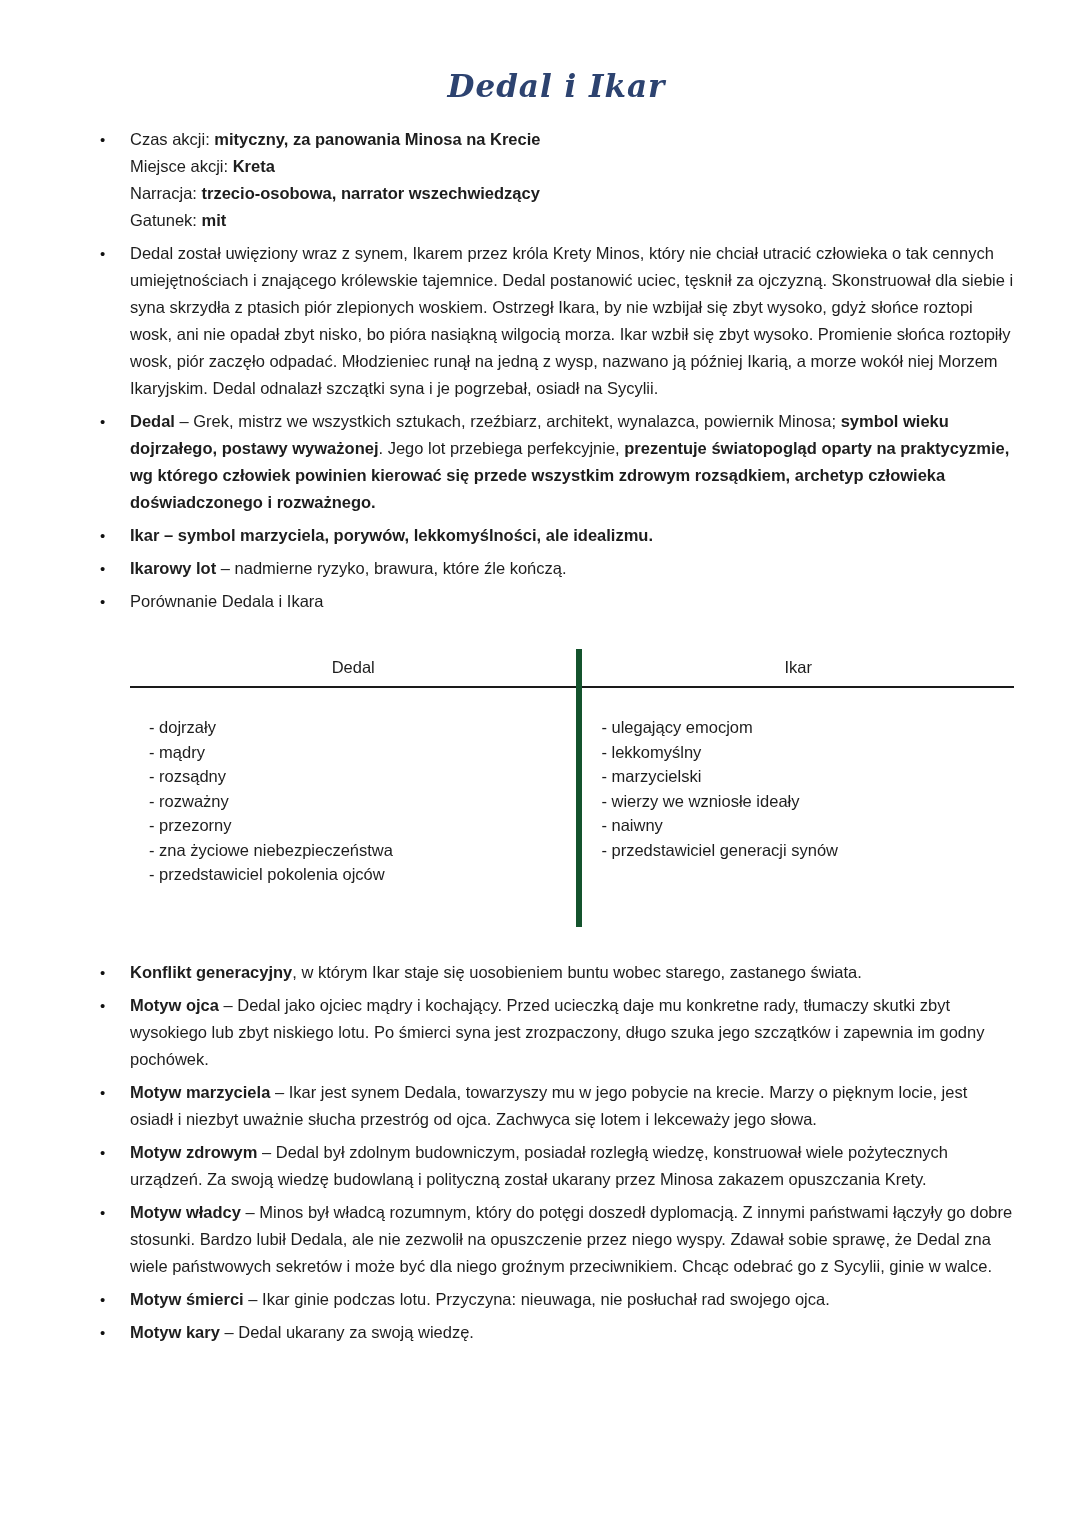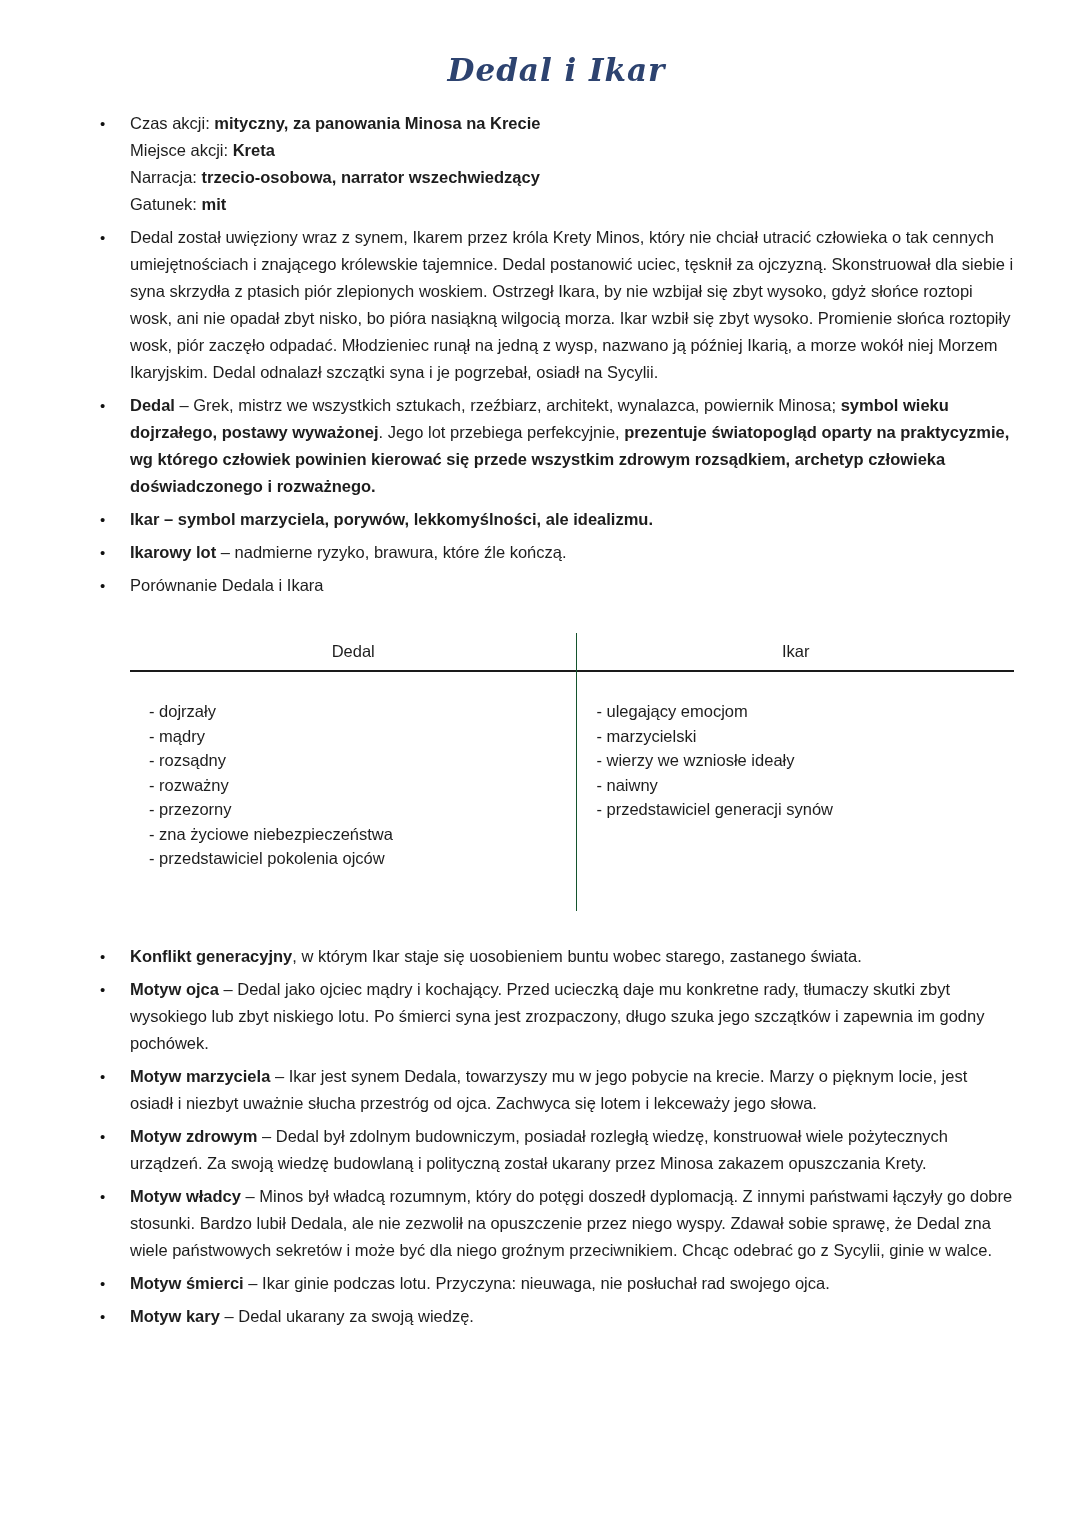--- a/index.html
+++ b/index.html
@@ -14,21 +14,21 @@
     font-family: "Liberation Sans", sans-serif;
     color: #1d1d1d;
   }
   .page {
     box-sizing: border-box;
     width: 1080px;
     height: 1527px;
     padding: 52px 66px 0 100px;
   }
   .doc-title {
-    margin: 0 -66px 22px -100px;
+    margin: 16px -66px 22px -100px;
     text-align: center;
     font-family: "DejaVu Serif", serif;
     font-style: italic;
     font-weight: bold;
     font-size: 31px;
     letter-spacing: 1px;
     color: #2d4370;
     padding-left: 33px;
   }
   ul.notes {
@@ -55,21 +55,21 @@
   }
   .li-content b { font-weight: 700; }
 
   
   .cmp {
     display: grid;
     grid-template-columns: 50.5% 49.5%;
     margin: 34px 0 32px 30px;
   }
   .cmp-col { padding-top: 6px; }
-  .cmp-col.right { border-left: 1px solid #14532d; }
+  .cmp-col.right { border-left: 6px solid #14532d; }
   .cmp-head {
     text-align: center;
     font-size: 16.5px;
     line-height: 24px;
     padding-bottom: 7px;
     border-bottom: 2px solid #1a1a1a;
   }
   .cmp-body {
     padding: 27px 6px 40px 11px;
     font-size: 16.5px;
@@ -123,20 +123,21 @@
           <div class="cmp-row">- rozważny</div>
           <div class="cmp-row">- przezorny</div>
           <div class="cmp-row">- zna życiowe niebezpieczeństwa</div>
           <div class="cmp-row">- przedstawiciel pokolenia ojców</div>
         </div>
     </div>
     <div class="cmp-col right">
       <div class="cmp-head">Ikar</div>
       <div class="cmp-body" id="cmp-body-right">
           <div class="cmp-row">- ulegający emocjom</div>
+          <div class="cmp-row">- lekkomyślny</div>
           <div class="cmp-row">- marzycielski</div>
           <div class="cmp-row">- wierzy we wzniosłe ideały</div>
           <div class="cmp-row">- naiwny</div>
           <div class="cmp-row">- przedstawiciel generacji synów</div>
         </div>
     </div>
   </div>
 
   <ul class="notes" id="notes-bottom">
       <li>

